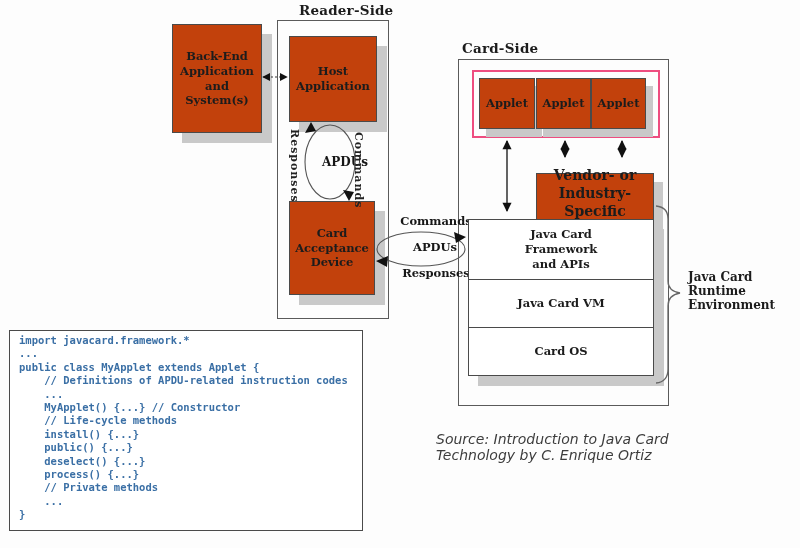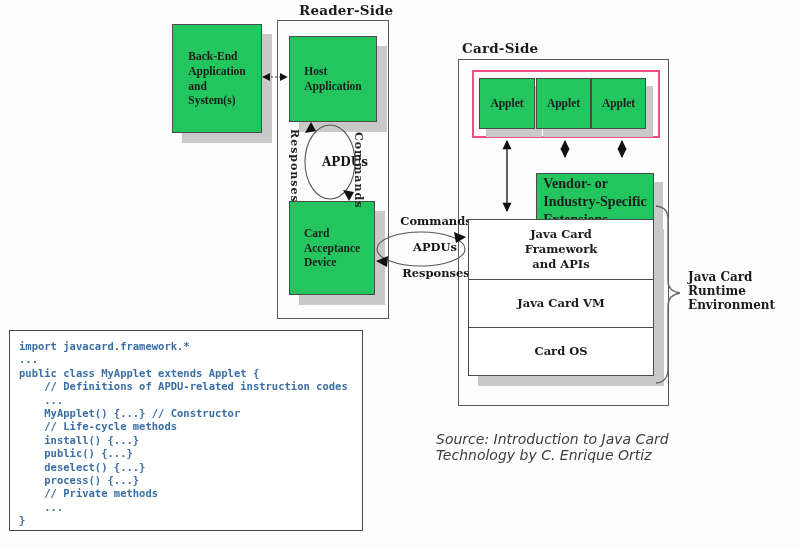--- a/index.html
+++ b/index.html
@@ -6,41 +6,41 @@
   #stage {
     position:relative; width:800px; height:548px; background:#fdfdfd;
     font-family:"DejaVu Serif", serif; color:#1c1c1c; overflow:hidden;
   }
   .abs { position:absolute; }
   .panel-title { font-weight:bold; font-size:13.5px; letter-spacing:.2px; }
   .container {
     border:1.2px solid #5a5a5a; background:transparent;
   }
   .node {
-    border:1.2px solid #4a4a4a; background:#22c55e;
+    border:1.2px solid #4a4a4a; background:#c2410c;
     display:flex; align-items:center; justify-content:center;
-    text-align:left; font-weight:bold; font-size:11.5px; line-height:1.3;
-    white-space:pre-line; box-shadow:10px 10px 0 #c9c9c9;font-family:Liberation Serif, serif;
+    text-align:center; font-weight:bold; font-size:11.5px; line-height:1.3;
+    white-space:pre-line; box-shadow:10px 10px 0 #c9c9c9;
   }
   .applet { box-shadow:7px 8px 0 #c9c9c9; font-size:11.5px; }
   #pink-rect { border:2px solid #ee4d80; background:transparent; z-index:3; }
   .vtext {
     writing-mode:vertical-rl; font-weight:bold; font-size:11px;
     letter-spacing:1px; color:#222;
   }
   .link-label { font-weight:bold; font-size:11.5px; text-align:center; color:#171717;margin-left:15px; }
   #jc-stack { position:absolute; border:1.2px solid #4a4a4a; background:#fff;
     box-shadow:10px 10px 0 #c9c9c9; display:flex; flex-direction:column; }
   .stack-row { display:flex; align-items:center; justify-content:center;
     text-align:center; font-weight:bold; font-size:11.5px; line-height:1.3;
     white-space:pre-line; }
   .stack-row + .stack-row { border-top:1.2px solid #4a4a4a; }
   #jcre-label { font-weight:bold; font-size:12px; line-height:1.15; white-space:pre-line; }
   #code-box {
-    border:1.5px solid #4a4a4a; background:#fff; padding:9px 0 0 9px;
+    border:1.5px solid #4a4a4a; background:#fff; padding:3px 0 0 9px;
     box-sizing:border-box;
   }
   .code-line {
     font-family:"DejaVu Sans Mono", monospace; font-weight:bold;
     font-size:10.5px; line-height:13.4px; color:#3a6fa5; white-space:pre;
   }
   #source-text {
     font-family:"DejaVu Sans", sans-serif; font-style:italic;
     font-size:14px; color:#3d3d3d;
   }

